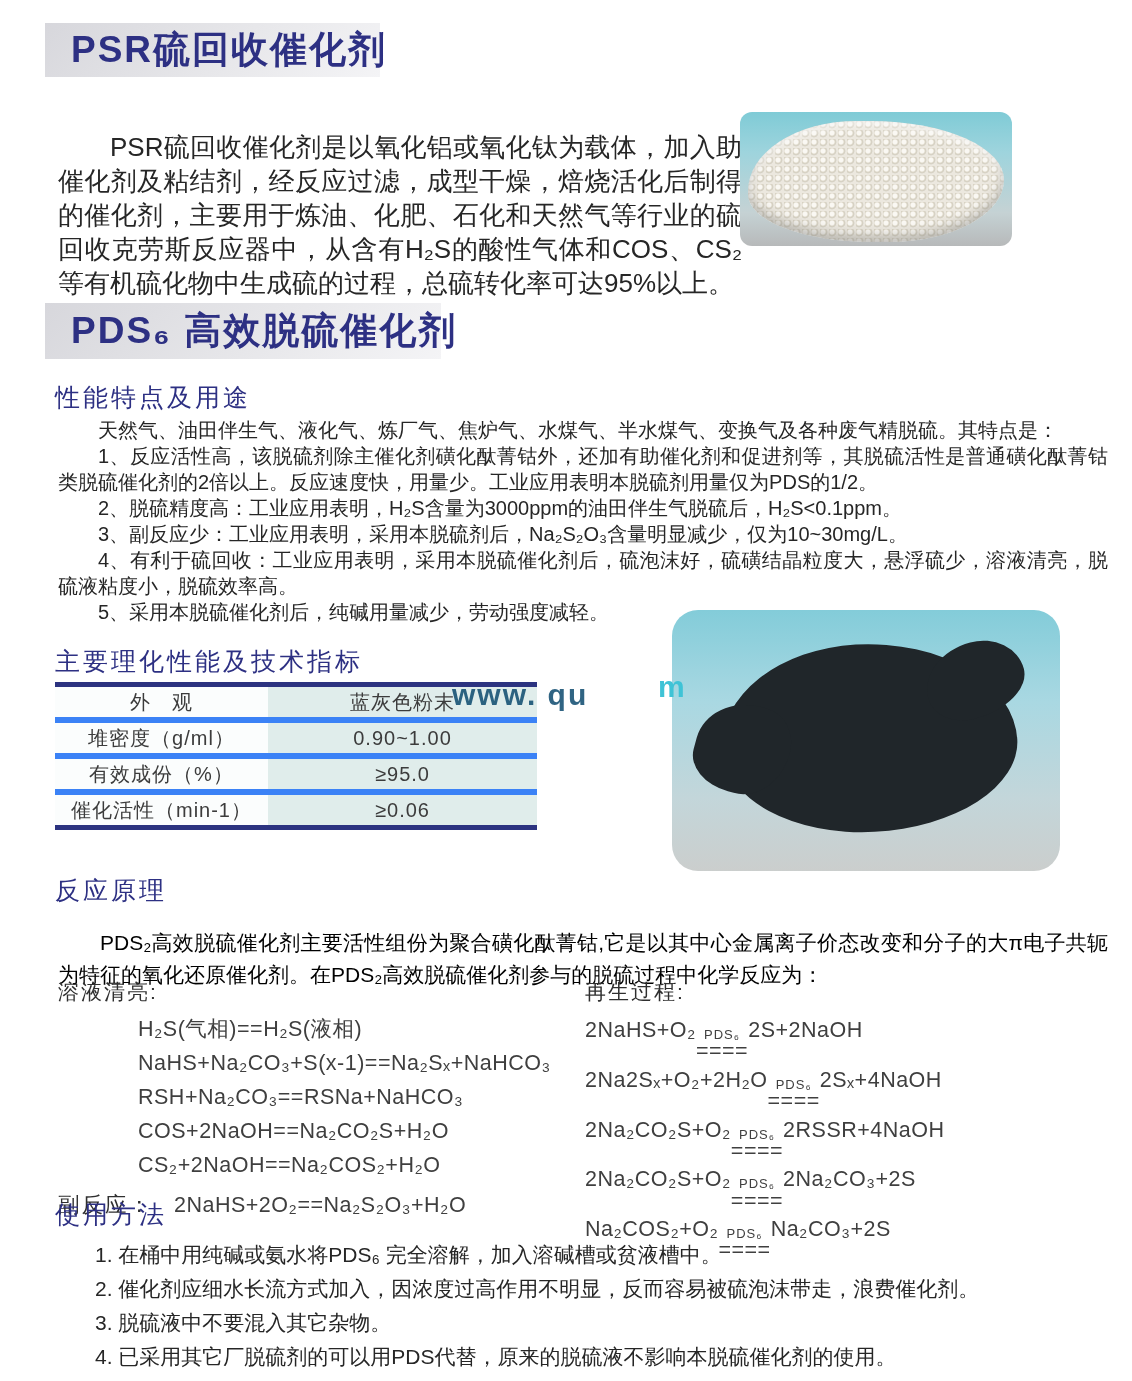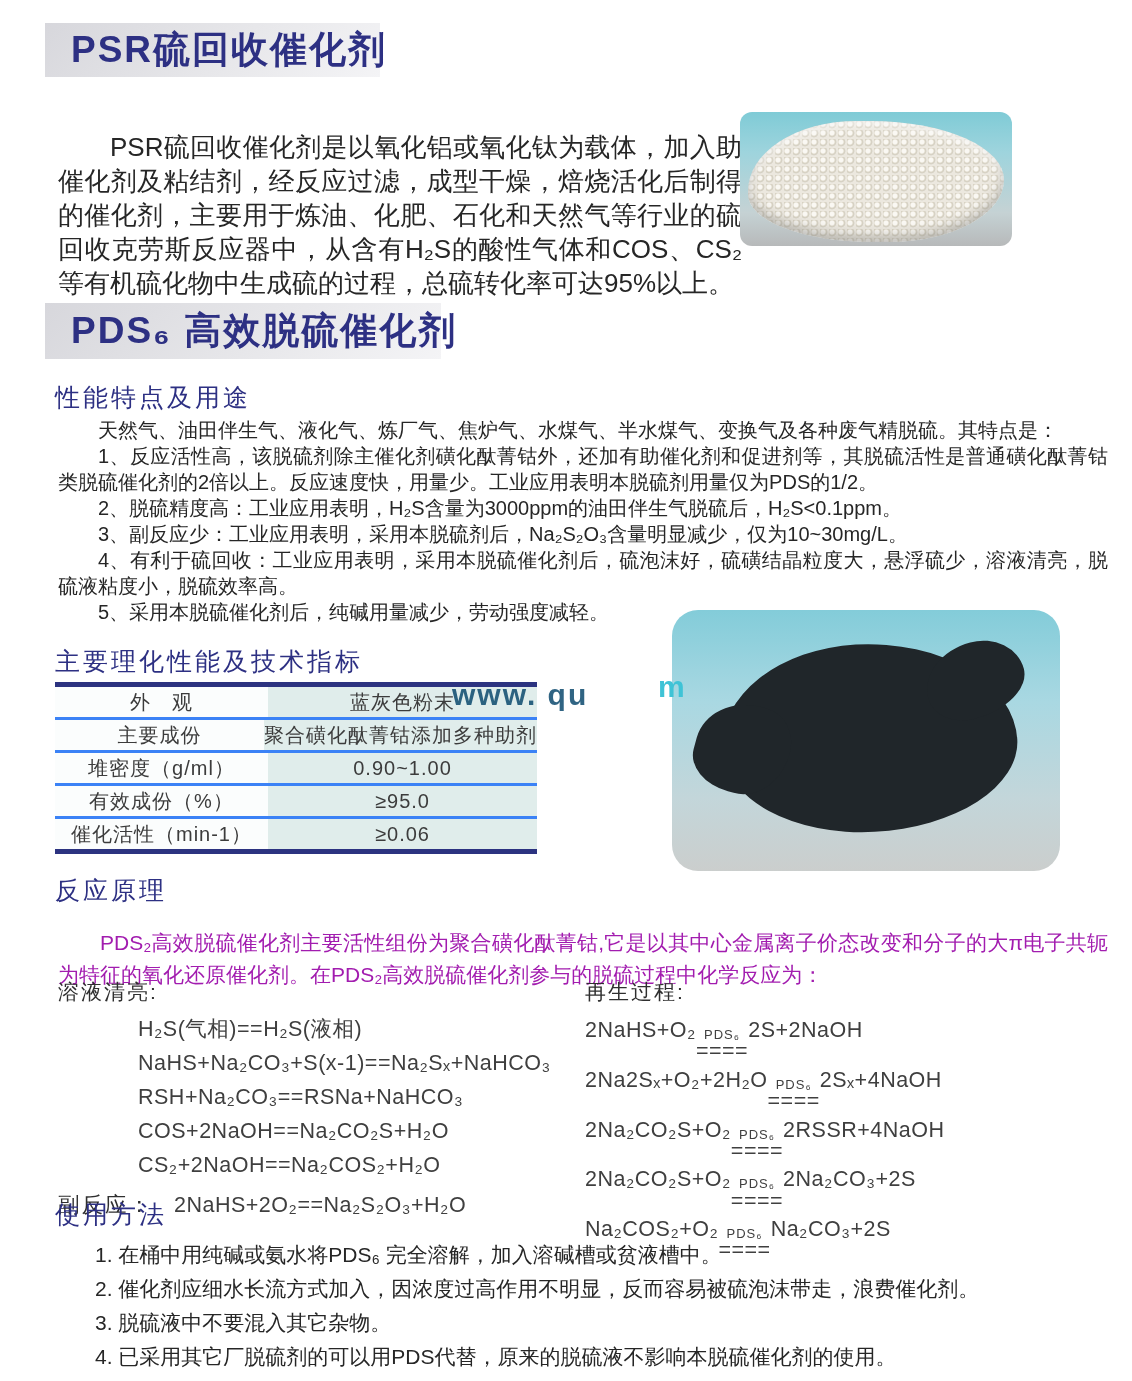--- a/index.html
+++ b/index.html
@@ -15,21 +15,21 @@
   .band-title{color:#2d3083;font-weight:bold;font-size:37px;letter-spacing:2px;white-space:nowrap;}
 
   .sec-heading{position:absolute;left:55px;color:#2d3083;font-weight:normal;font-size:25px;letter-spacing:3px;}
 
   
   .para1{position:absolute;left:58px;top:104px;width:684px;font-size:26px;line-height:34px;
          text-indent:2em;color:#262626;text-align:justify;}
   .features-block{position:absolute;left:58px;top:417px;width:1050px;font-size:20px;line-height:26px;color:#262626;}
   .features-block p{margin:0;text-indent:2em;text-align:justify;}
   .principle-para{position:absolute;left:58px;top:906px;width:1050px;font-size:21px;line-height:32px;
-                  text-indent:2em;color:#a21caf;text-align:justify;}
+                  text-indent:2em;color:#000000;text-align:justify;}
 
   
   .photo1{position:absolute;left:740px;top:112px;width:272px;height:134px;border-radius:12px;
           background:linear-gradient(180deg,#7fcbd6 0%,#9ed4dd 30%,#c5d2d4 75%,#b7b9ba 100%);overflow:hidden;}
   .granules{position:absolute;left:3%;top:7%;width:94%;height:90%;
             border-radius:45% 55% 48% 52%/62% 52% 55% 42%;
             background-color:#ece8df;
             background-image:radial-gradient(circle at 3px 3px,#faf8f3 2px,#d8d2c2 3.2px,rgba(170,165,150,0.35) 4px,transparent 4.8px);
             background-size:9px 9px;
             box-shadow:inset 0 -6px 12px rgba(120,120,115,0.45), inset 0 4px 8px rgba(255,255,255,0.8);}
@@ -39,21 +39,21 @@
           background:linear-gradient(180deg,#83ccd9 0%,#a9d8e2 35%,#c3d6da 72%,#cbcecd 100%);overflow:hidden;}
   .powder{position:absolute;left:13%;top:13%;width:76%;height:72%;background:#20262a;
           border-radius:47% 53% 50% 50%/52% 55% 45% 48%;transform:rotate(-3deg);}
   .powder::before{content:"";position:absolute;left:-9%;top:28%;width:32%;height:48%;background:#20262a;
           border-radius:62% 38% 50% 50%/55% 45% 62% 38%;transform:rotate(18deg);}
   .powder::after{content:"";position:absolute;right:-4%;top:2%;width:34%;height:40%;background:#20262a;
           border-radius:55% 45% 60% 40%/58% 52% 48% 42%;transform:rotate(-12deg);}
 
   
   .spec-table{position:absolute;left:55px;top:682px;width:482px;border-top:5px solid #2c3380;border-bottom:5px solid #2c3380;}
-  .t-row{display:flex;height:30px;border-bottom:3px solid #3b82f6;}
+  .t-row{display:flex;height:30px;border-bottom:6px solid #3b82f6;}
   .t-row:last-child{border-bottom:none;}
   .t-cell{display:flex;align-items:center;justify-content:center;font-size:20px;color:#3c3c3c;letter-spacing:1px;white-space:nowrap;}
   .t-left{width:213px;background:#fbfdfd;}
   .t-right{flex:1;background:#e0edeb;}
 
   
   .wm-left{position:absolute;left:452px;top:678px;font-size:30px;font-weight:bold;color:#0c4a6e;opacity:0.85;letter-spacing:2px;z-index:3;}
   .wm-right{position:absolute;left:658px;top:670px;font-size:30px;font-weight:bold;color:#3fc3d6;z-index:4;}
 
   
@@ -100,24 +100,20 @@
       <p>3、副反应少：工业应用表明，采用本脱硫剂后，Na₂S₂O₃含量明显减少，仅为10~30mg/L。</p>
       <p>4、有利于硫回收：工业应用表明，采用本脱硫催化剂后，硫泡沫好，硫磺结晶粒度大，悬浮硫少，溶液清亮，脱硫液粘度小，脱硫效率高。</p>
       <p>5、采用本脱硫催化剂后，纯碱用量减少，劳动强度减轻。</p>
     </div>
 
   <div class="sec-heading" style="top:645px;">主要理化性能及技术指标</div>
   <div class="spec-table" id="spec-table">
       <div class="t-row">
         <div class="t-cell t-left">外　观</div>
         <div class="t-cell t-right">蓝灰色粉末</div>
-      </div>
-      <div class="t-row">
-        <div class="t-cell t-left">主要成份</div>
-        <div class="t-cell t-right">聚合磺化酞菁钴添加多种助剂</div>
       </div>
       <div class="t-row">
         <div class="t-cell t-left">堆密度（g/ml）</div>
         <div class="t-cell t-right">0.90~1.00</div>
       </div>
       <div class="t-row">
         <div class="t-cell t-left">有效成份（%）</div>
         <div class="t-cell t-right">≥95.0</div>
       </div>
       <div class="t-row">

